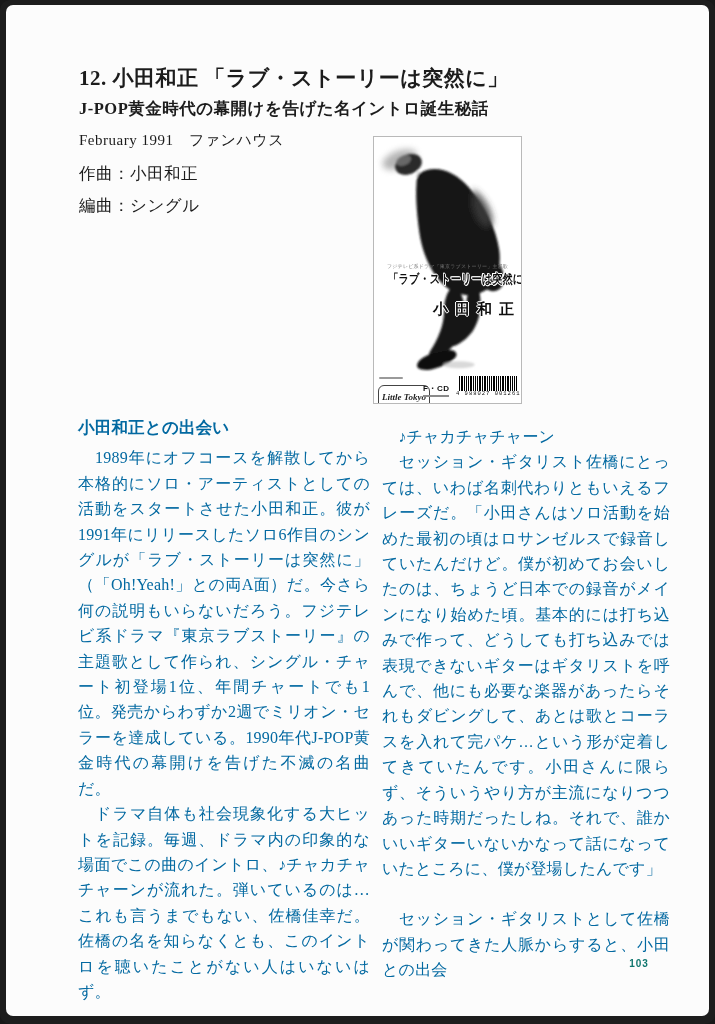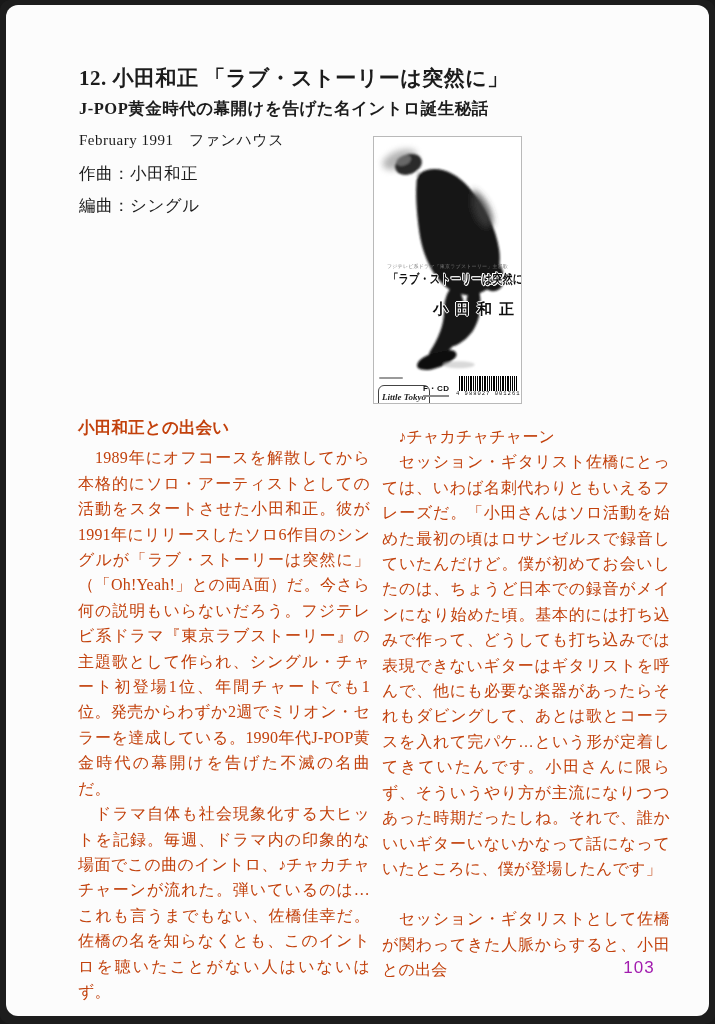--- a/index.html
+++ b/index.html
@@ -6,21 +6,21 @@
   body{
     width:715px;height:1024px;position:relative;overflow:hidden;
     background:#181818;
     font-family:"Liberation Serif","DejaVu Serif",serif;
   }
   .page-frame{
     position:absolute;inset:0;background:#1d1d1d;border-radius:10px;
   }
   .page{
     position:absolute;left:6px;top:5px;right:6px;bottom:8px;
-    background:#fcfcfc;border-radius:12px;color:#1c1c1c;
+    background:#fcfcfc;border-radius:7px;color:#1c1c1c;
   }
   
   .chapter-title{
     position:absolute;left:73px;top:59px;
     font-size:21px;font-weight:bold;letter-spacing:.5px;white-space:nowrap;
   }
   .chapter-subtitle{
     position:absolute;left:73px;top:93px;
     font-size:16.5px;font-weight:bold;letter-spacing:.5px;white-space:nowrap;
   }
@@ -82,39 +82,39 @@
   }
   .barcode .digits{
     position:absolute;left:0;bottom:0;width:100%;text-align:center;
     font-size:5.5px;letter-spacing:1px;color:#111;white-space:nowrap;
     font-family:"Liberation Mono","DejaVu Sans Mono",monospace;
   }
   
   .column{
     position:absolute;top:405px;
     font-size:16px;line-height:25.4px;letter-spacing:.2px;
-    text-align:justify;color:#c2410c;
+    text-align:justify;color:#0369a1;
   }
   .column p{margin:0;}
   .col-left{left:72px;width:292px;}
   .col-right{left:376px;width:288px;}
   .col-heading{
     font-weight:bold;font-size:16.5px;padding-top:5px;margin:0 0 5px 0;
     font-family:"Liberation Serif","DejaVu Serif",serif;
   }
   .gothic{font-family:Liberation Sans, sans-serif;}
   .pull-quote{
     padding-top:14px;margin:0 0 25px 0;
     font-family:"Liberation Sans","DejaVu Sans",sans-serif;
   }
   .para-gap{margin-top:25px !important;}
   
   .page-number{
     position:absolute;left:607px;top:953px;width:52px;text-align:center;
-    font-size:17px;font-weight:normal;letter-spacing:1px;color:#a21caf;
+    font-size:10px;font-weight:bold;letter-spacing:1px;color:#0f766e;
     font-family:"Liberation Sans","DejaVu Sans",sans-serif;
   }
 </style>
 </head>
 <body>
 
 <div class="page-frame">
   <div class="page">
 
     <div class="chapter-title">12. 小田和正 「ラブ・ストーリーは突然に」</div>

